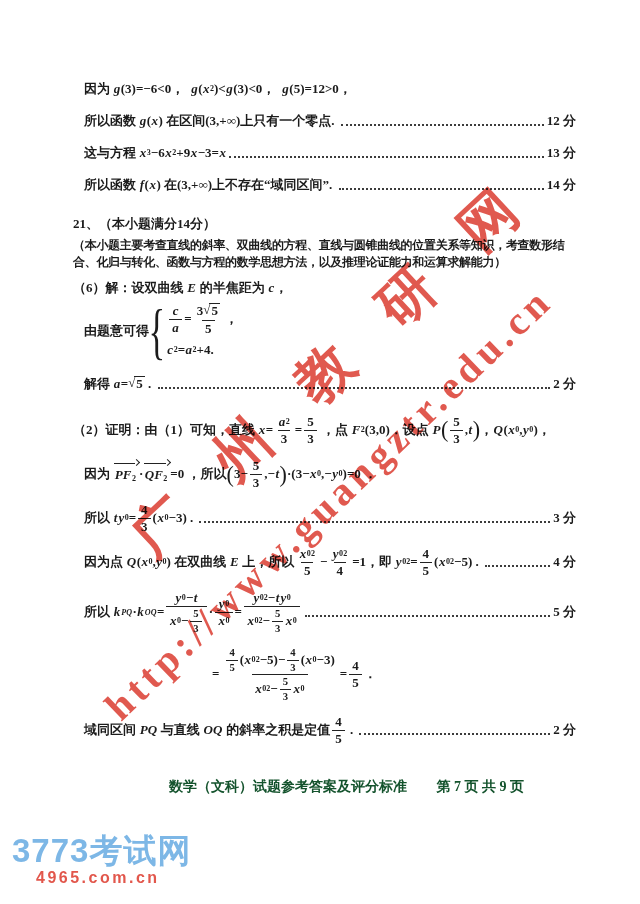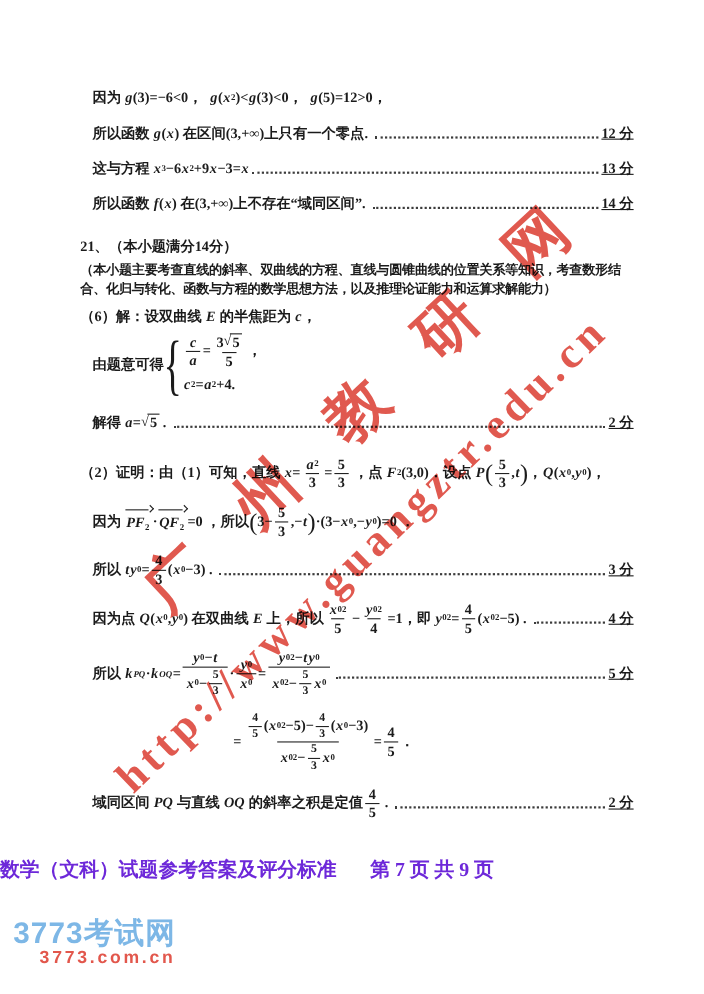--- a/index.html
+++ b/index.html
@@ -42,37 +42,37 @@
   .cases{display:inline-flex;align-items:center;margin:2px 0;}
   .cases .brace{font-size:58px;font-weight:400;line-height:0.85;
                 transform:scaleX(0.6) scaleY(1.05);margin:0 -4px 0 -6px;}
   .cases .rows{display:flex;flex-direction:column;gap:5px;}
   .cases .crow{display:flex;align-items:center;}
 
   .bigp{font-size:1.7em;font-weight:400;line-height:0.8;}
 
   .lead{flex:1 1 auto;min-width:10px;border-bottom:2.2px dotted #3c3c3c;
         height:0.6em;margin:0 3px;}
-  .score{font-weight:700;white-space:pre;text-decoration:underline;}
+  .score{font-weight:700;white-space:pre;}
 
   
   .wm{position:absolute;transform-origin:0 50%;white-space:nowrap;font-weight:700;
       mix-blend-mode:multiply;pointer-events:none;}
   .wm-chars{left:140px;top:517px;font-size:56px;line-height:56px;letter-spacing:56px;
             transform:rotate(-43deg);opacity:0.82;}
   .wm-url{left:112px;top:688px;font-size:40px;line-height:50px;letter-spacing:5px;
           transform:rotate(-44deg);opacity:0.82;}
 
   
-  .footer{position:absolute;left:0;right:0;top:778px;text-align:left;
-          font-size:18px;font-weight:700;color:#6d28d9;}
+  .footer{position:absolute;left:0;right:0;top:778px;text-align:right;
+          font-size:14px;font-weight:700;color:#14532d;}
   .footer .pg{margin-left:26px;}
   .logo{position:absolute;left:12px;top:834px;
         font-family:"Liberation Sans","DejaVu Sans",sans-serif;}
-  .logo-title{font-size:27px;font-weight:800;letter-spacing:1px;line-height:1.05;}
+  .logo-title{font-size:33px;font-weight:800;letter-spacing:1px;line-height:1.05;}
   .logo-domain{font-size:16px;font-weight:800;letter-spacing:2.5px;margin-left:24px;}
 </style>
 </head>
 <body>
 
 <div class="page">
 
   <div class="content" id="content">
       <div class="line">
         <span class="t">因为 </span>
@@ -489,16 +489,16 @@
   <div class="wm wm-chars" style="color: rgb(218, 52, 40);">广州教研网</div>
   <div class="wm wm-url" style="color: rgb(218, 52, 40);">http://www.guangztr.edu.cn</div>
 
   <div class="footer">
     <span>数学（文科）试题参考答案及评分标准</span>
     <span class="pg">第 7 页 共 9 页</span>
   </div>
 
   <div class="logo">
     <div class="logo-title" style="color: rgb(125, 183, 230);">3773考试网</div>
-    <div class="logo-domain" style="color: rgb(226, 87, 76);">3773.com.cn</div>
+    <div class="logo-domain" style="color: rgb(226, 87, 76);">4965.com.cn</div>
   </div>
 
 </div>
 
 </body></html>

